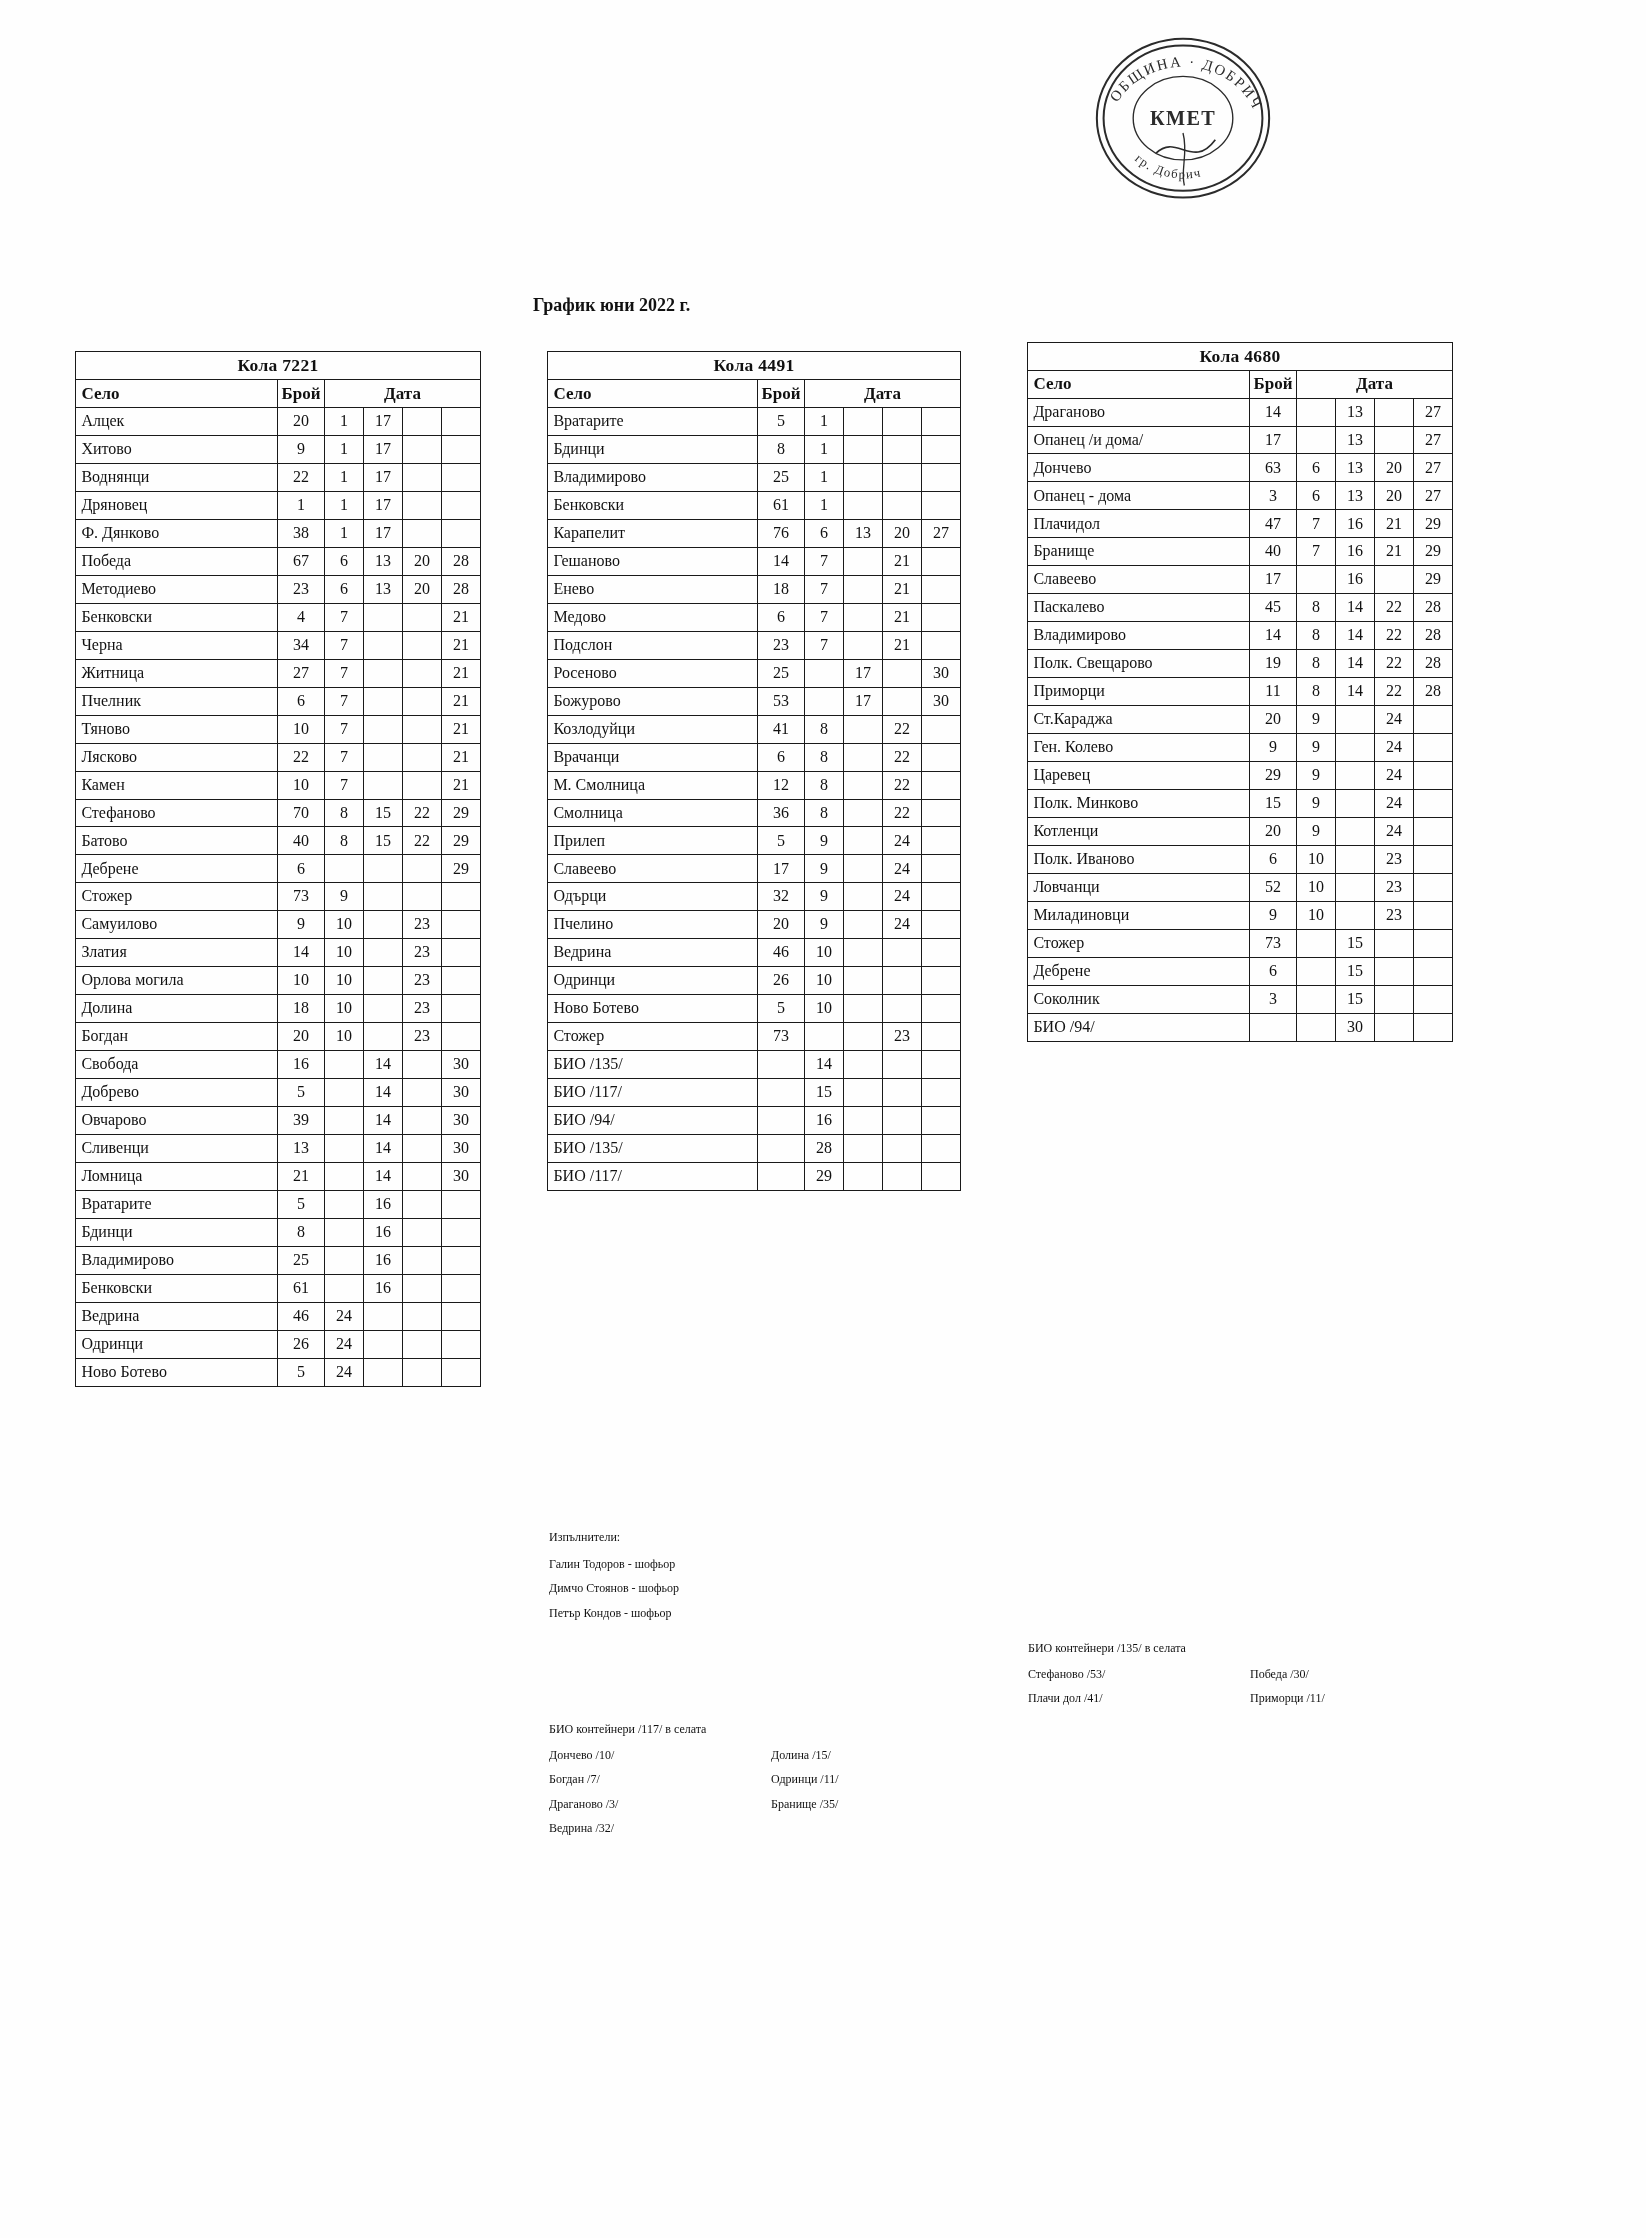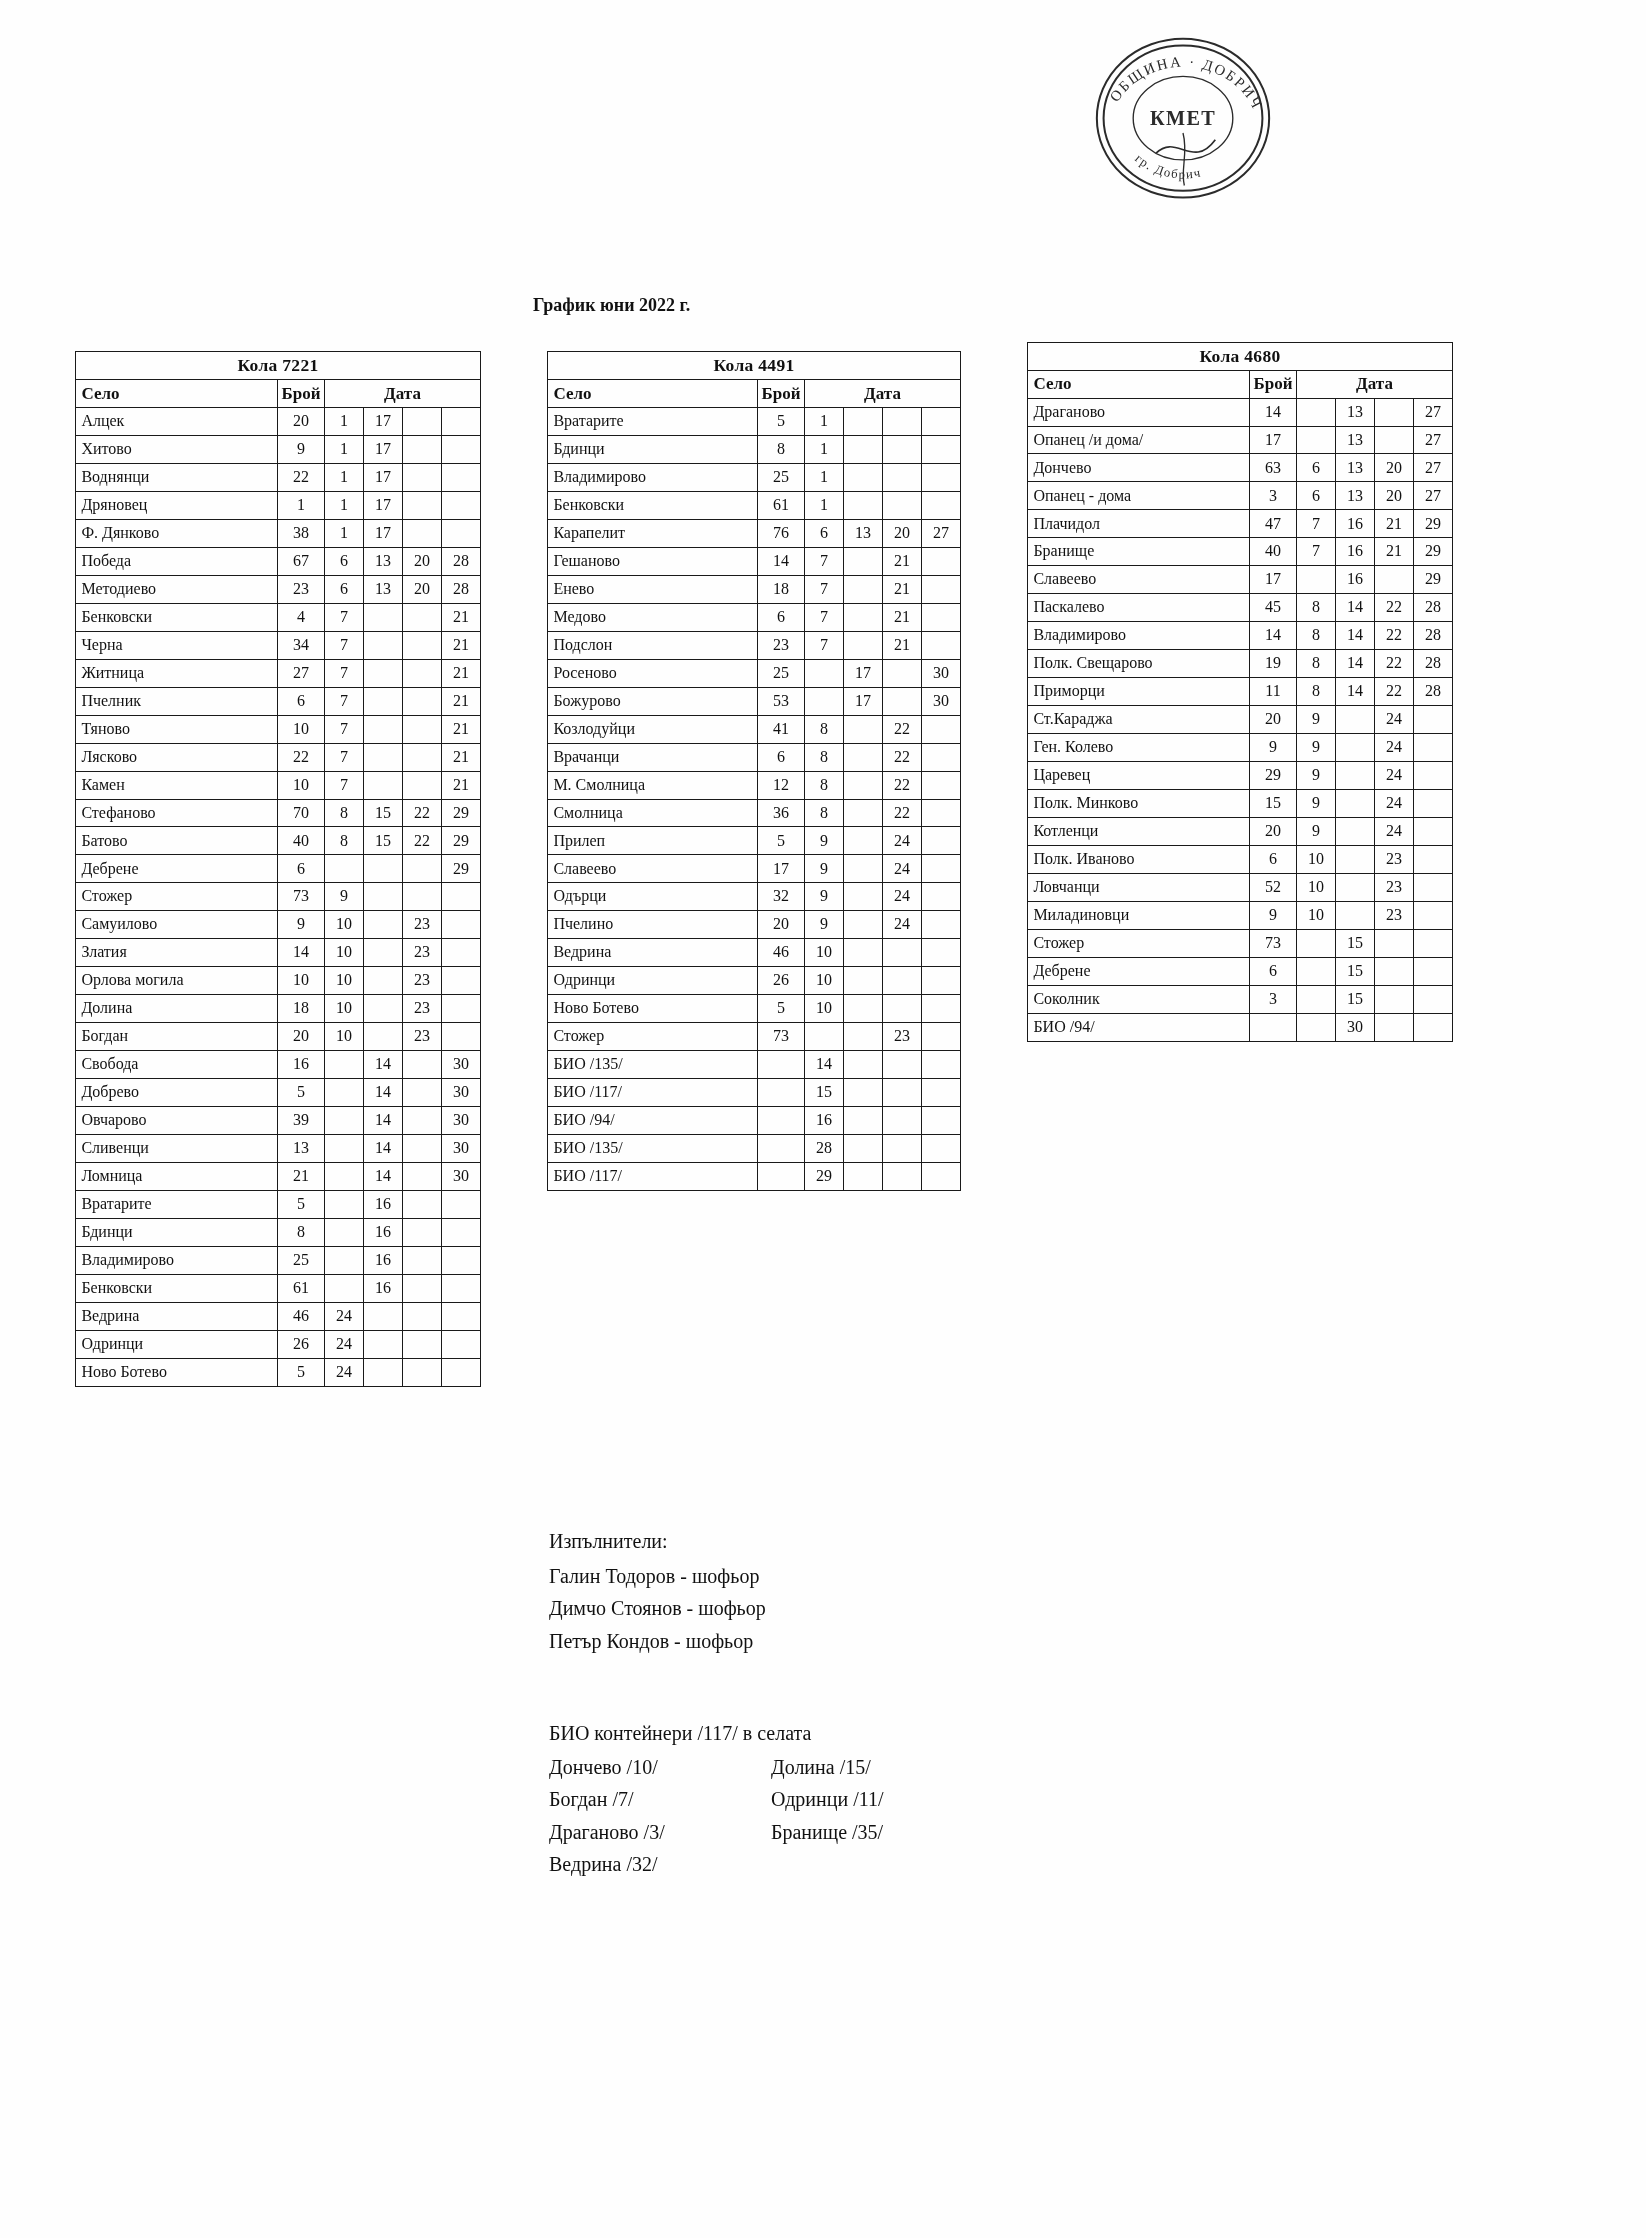--- a/index.html
+++ b/index.html
@@ -97,21 +97,21 @@
   }
   table.sched .hdr {
     font-weight: bold;
     font-size: 17px;
   }
   .tbl-pos { position: absolute; }
 
   
   .txt {
     position: absolute;
-    font-size: 20px;
+    font-size: 12px;
     font-family: "Liberation Serif", serif;
   }
   .performers { left: 549px; top: 1530px; }
   .performers div { margin-bottom: 9.4px; }
   .performers .head { margin-bottom: 12px; }
 
   .bio117 { left: 549px; top: 1722px; }
   .bio135 { left: 1028px; top: 1641px; }
   .bio94  { left: 1028px; top: 1749px; }
   .bio-head { margin-bottom: 10.8px; }
@@ -930,16 +930,27 @@
     <div class="bio-row">
       <span>Драганово /3/</span>
       <span>Бранище /35/</span>
     </div>
     <div class="bio-row">
       <span>Ведрина /32/</span>
       <span></span>
     </div>
   </div>
 
+  <div class="txt bio135">
+    <div class="bio-head">БИО контейнери /135/ в селата</div>
+    <div class="bio-row">
+      <span>Стефаново /53/</span>
+      <span>Победа /30/</span>
+    </div>
+    <div class="bio-row">
+      <span>Плачи дол /41/</span>
+      <span>Приморци /11/</span>
+    </div>
+  </div>
 
 
 </div>
 
 
 </body></html>

